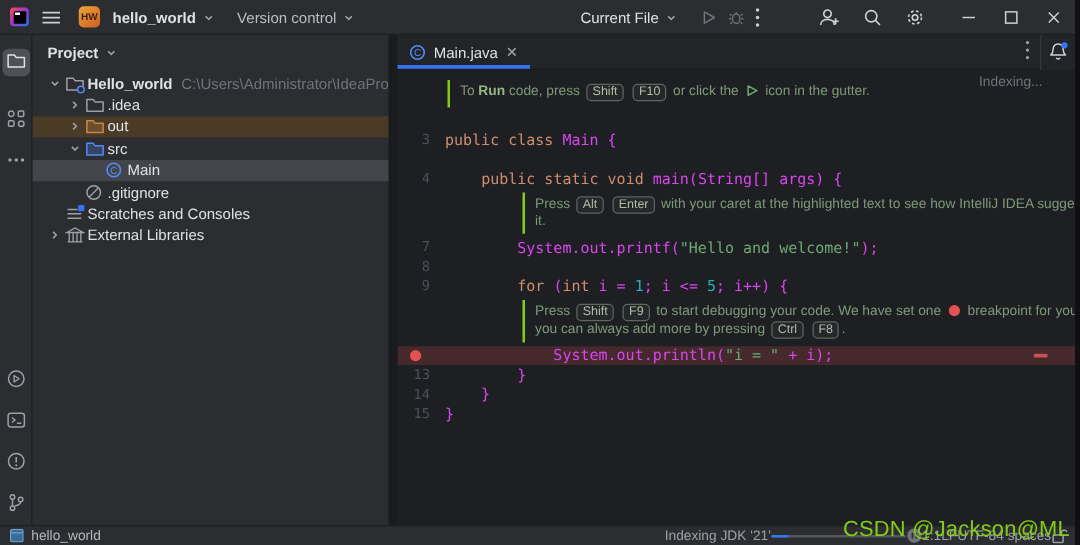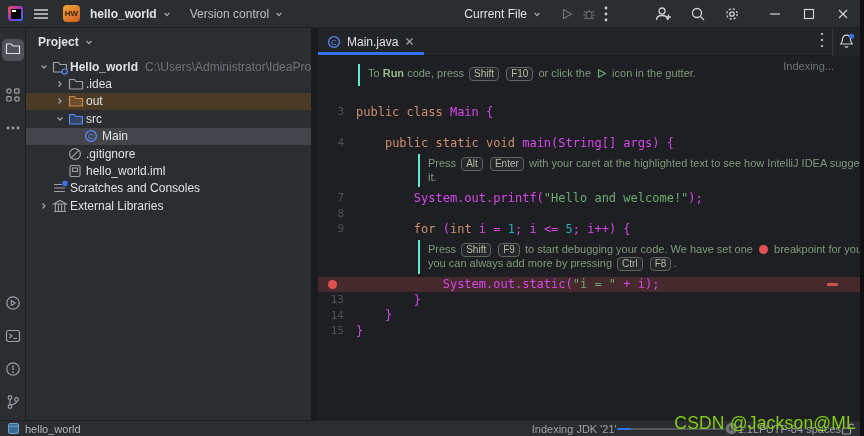--- a/index.html
+++ b/index.html
@@ -66,21 +66,21 @@
   .indexing-hint{position:absolute;top:4px;right:26px;color:#6f737a;font-family:"Liberation Sans",sans-serif;font-size:11px;}
   .crow{display:flex;align-items:center;height:15.5px;position:relative;}
   .crow.bp{background:#45292c;}
   .gutter{flex:0 0 38px;width:38px;text-align:right;padding-right:12px;color:#4b5059;font-size:11px;
     display:flex;align-items:center;justify-content:flex-end;}
   .bp-dot{width:9px;height:9px;border-radius:50%;background:#e35252;margin-right:7px;}
   .ctext{white-space:pre;color:#bcbec4;}
   .kw{color:#cf8e6d;} .str{color:#6aab73;} .num{color:#2aacb8;} .pl{color:#d946ef;}
   .stripe-mark{position:absolute;right:22px;top:6px;width:11px;height:3px;background:#c75450;border-radius:1px;}
   .hintrow{display:flex;}
-  .hint{border-left:2px solid #5eead4;padding:3px 0 3px 8px;margin:3px 0;}
+  .hint{border-left:2px solid #84cc16;padding:3px 0 3px 8px;margin:3px 0;}
   .hint.ind1{margin-left:2px;}
   .hint.ind3{margin-left:62px;}
   .hint-line{font-family:"Liberation Sans",sans-serif;font-size:11px;line-height:13.5px;
     color:#7e997a;white-space:nowrap;}
   .hstrong{font-weight:700;color:#94b885;}
   kbd{font-family:"Liberation Sans",sans-serif;font-size:10px;line-height:12px;display:inline-block;
     border:1px solid #5c685c;border-radius:4px;padding:0 4px;margin:0 2px;color:#aebfa5;
     background:rgba(255,255,255,0.04);}
   .hbp{display:inline-block;width:9px;height:9px;border-radius:50%;background:#e35252;margin:0 3px;vertical-align:-1px;}
   .hrun{display:inline-block;vertical-align:-2px;margin:0 2px;}
@@ -331,29 +331,20 @@
           </div>
           <div class="tree-row" style="padding-left: 42px;">
             <span class="ticon">
               <svg width="14" height="14" viewBox="0 0 14 14">
                 <circle cx="7" cy="7" r="5.4" fill="none" stroke="#9da0a8" stroke-width="1.2"></circle>
                 <path d="M3.2 10.8l7.6-7.6" stroke="#9da0a8" stroke-width="1.2"></path>
               </svg>
             </span>
             <span class="tlabel">.gitignore</span>
           </div>
-          <div class="tree-row" style="padding-left: 42px;">
-            <span class="ticon">
-              <svg width="14" height="14" viewBox="0 0 14 14">
-                <rect x="2" y="1.5" width="10" height="11" rx="1.5" fill="none" stroke="#9da0a8" stroke-width="1.2"></rect>
-                <rect x="4.5" y="4" width="5" height="3.5" fill="none" stroke="#9da0a8" stroke-width="1.1"></rect>
-              </svg>
-            </span>
-            <span class="tlabel">hello_world.iml</span>
-          </div>
           <div class="tree-row" style="padding-left: 26px;">
             <span class="ticon">
               <svg width="16" height="16" viewBox="0 0 16 16">
                 <g stroke="#9da0a8" stroke-width="1.2">
                   <path d="M2 4.5h8M2 8h11M2 11.5h11"></path>
                 </g>
                 <rect x="10.5" y="1" width="5" height="5" rx="1" fill="#3574f0"></rect>
               </svg>
             </span>
             <span class="tlabel">Scratches and Consoles</span>
@@ -461,21 +452,21 @@
               <span class="gutter"></span>
               <div class="hint ind3">
                 <div class="hint-line"><span>Press </span><kbd>Shift</kbd><span> </span><kbd>F9</kbd><span> to start debugging your code. We have set one </span><span class="hbp"></span><span> breakpoint for you, but</span></div>
                 <div class="hint-line"><span>you can always add more by pressing </span><kbd>Ctrl</kbd><span> </span><kbd>F8</kbd><span>.</span></div>
               </div>
             </div>
             <div class="crow bp">
               <span class="gutter">
                 <span class="bp-dot"></span>
               </span>
-              <span class="ctext"><span class="pl">            System.out.static(</span><span class="str">"i = "</span><span class="pl"> + i);</span></span>
+              <span class="ctext"><span class="pl">            System.out.println(</span><span class="str">"i = "</span><span class="pl"> + i);</span></span>
               <span class="stripe-mark"></span>
             </div>
             <div class="crow">
               <span class="gutter">13</span>
               <span class="ctext"><span class="pl">        }</span></span>
             </div>
             <div class="crow">
               <span class="gutter">14</span>
               <span class="ctext"><span class="pl">    }</span></span>
             </div>

